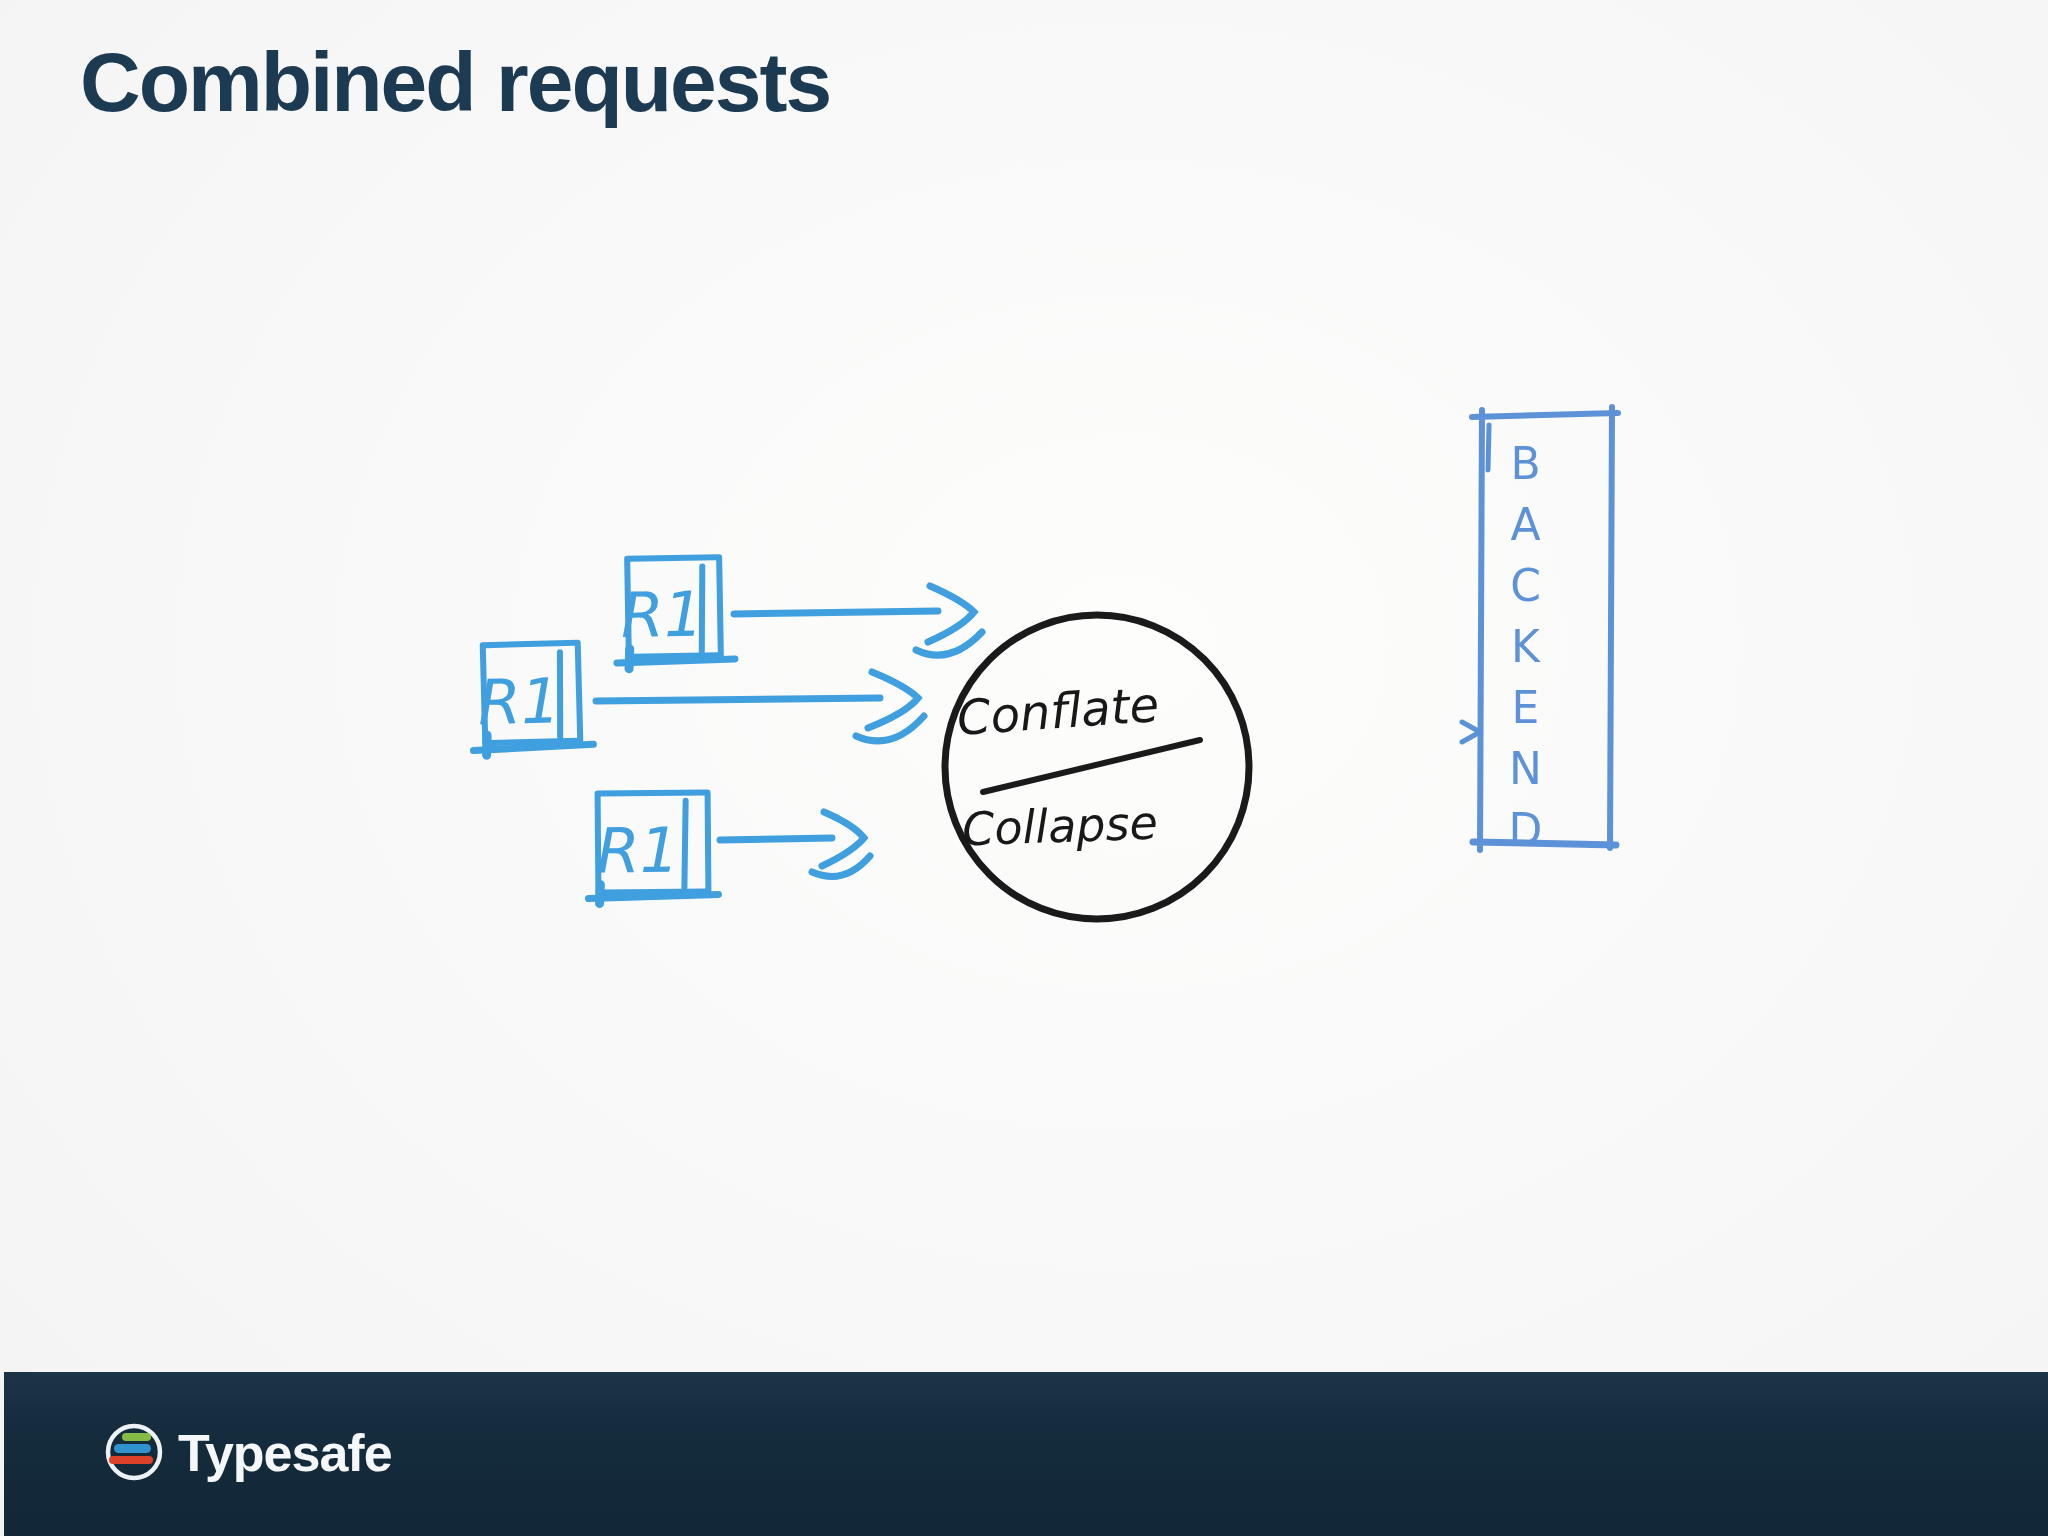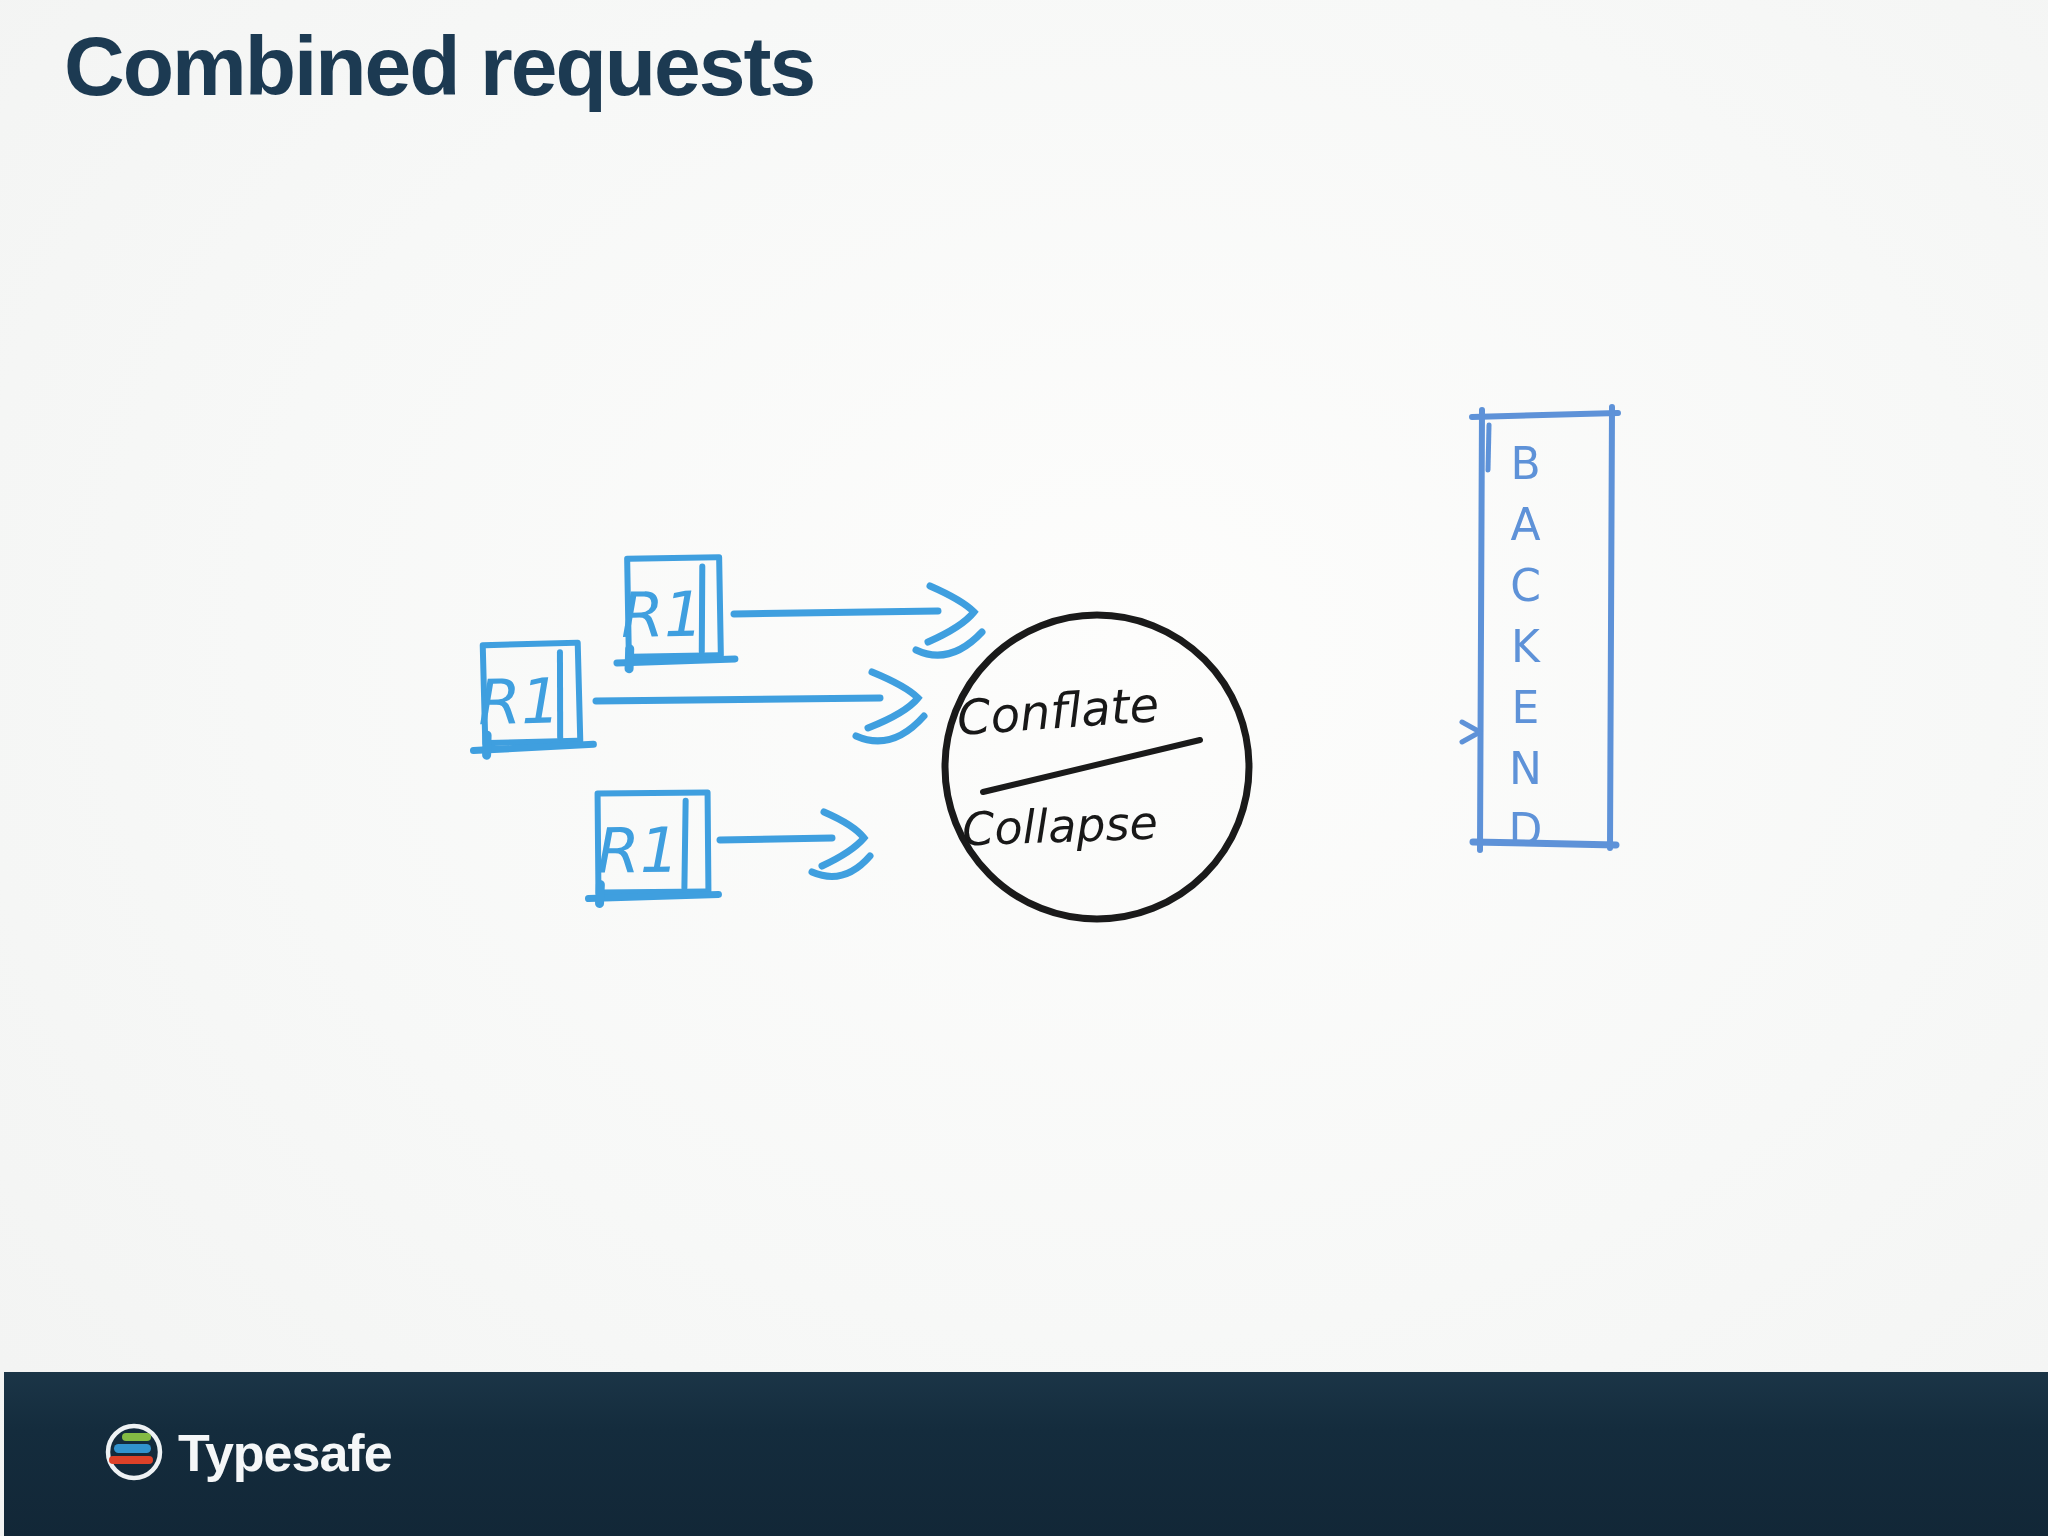--- a/index.html
+++ b/index.html
@@ -9,21 +9,21 @@
     width: 2048px;
     height: 1536px;
     overflow: hidden;
     background: radial-gradient(ellipse at 55% 42%, #fdfdfc 0%, #f7f8f7 55%, #f2f3f2 100%);
     font-family: "Liberation Sans", sans-serif;
   }
   .title {
     position: absolute;
     left: 64px;
     top: 18px;
-    margin: 0;
+    margin: 16px;
     font-size: 84px;
     line-height: 1.15;
     font-weight: 700;
     letter-spacing: -2px;
     color: #1c3a52;
     font-family: "Liberation Sans", sans-serif;
   }
   svg.diagram {
     position: absolute;
     left: 0;

